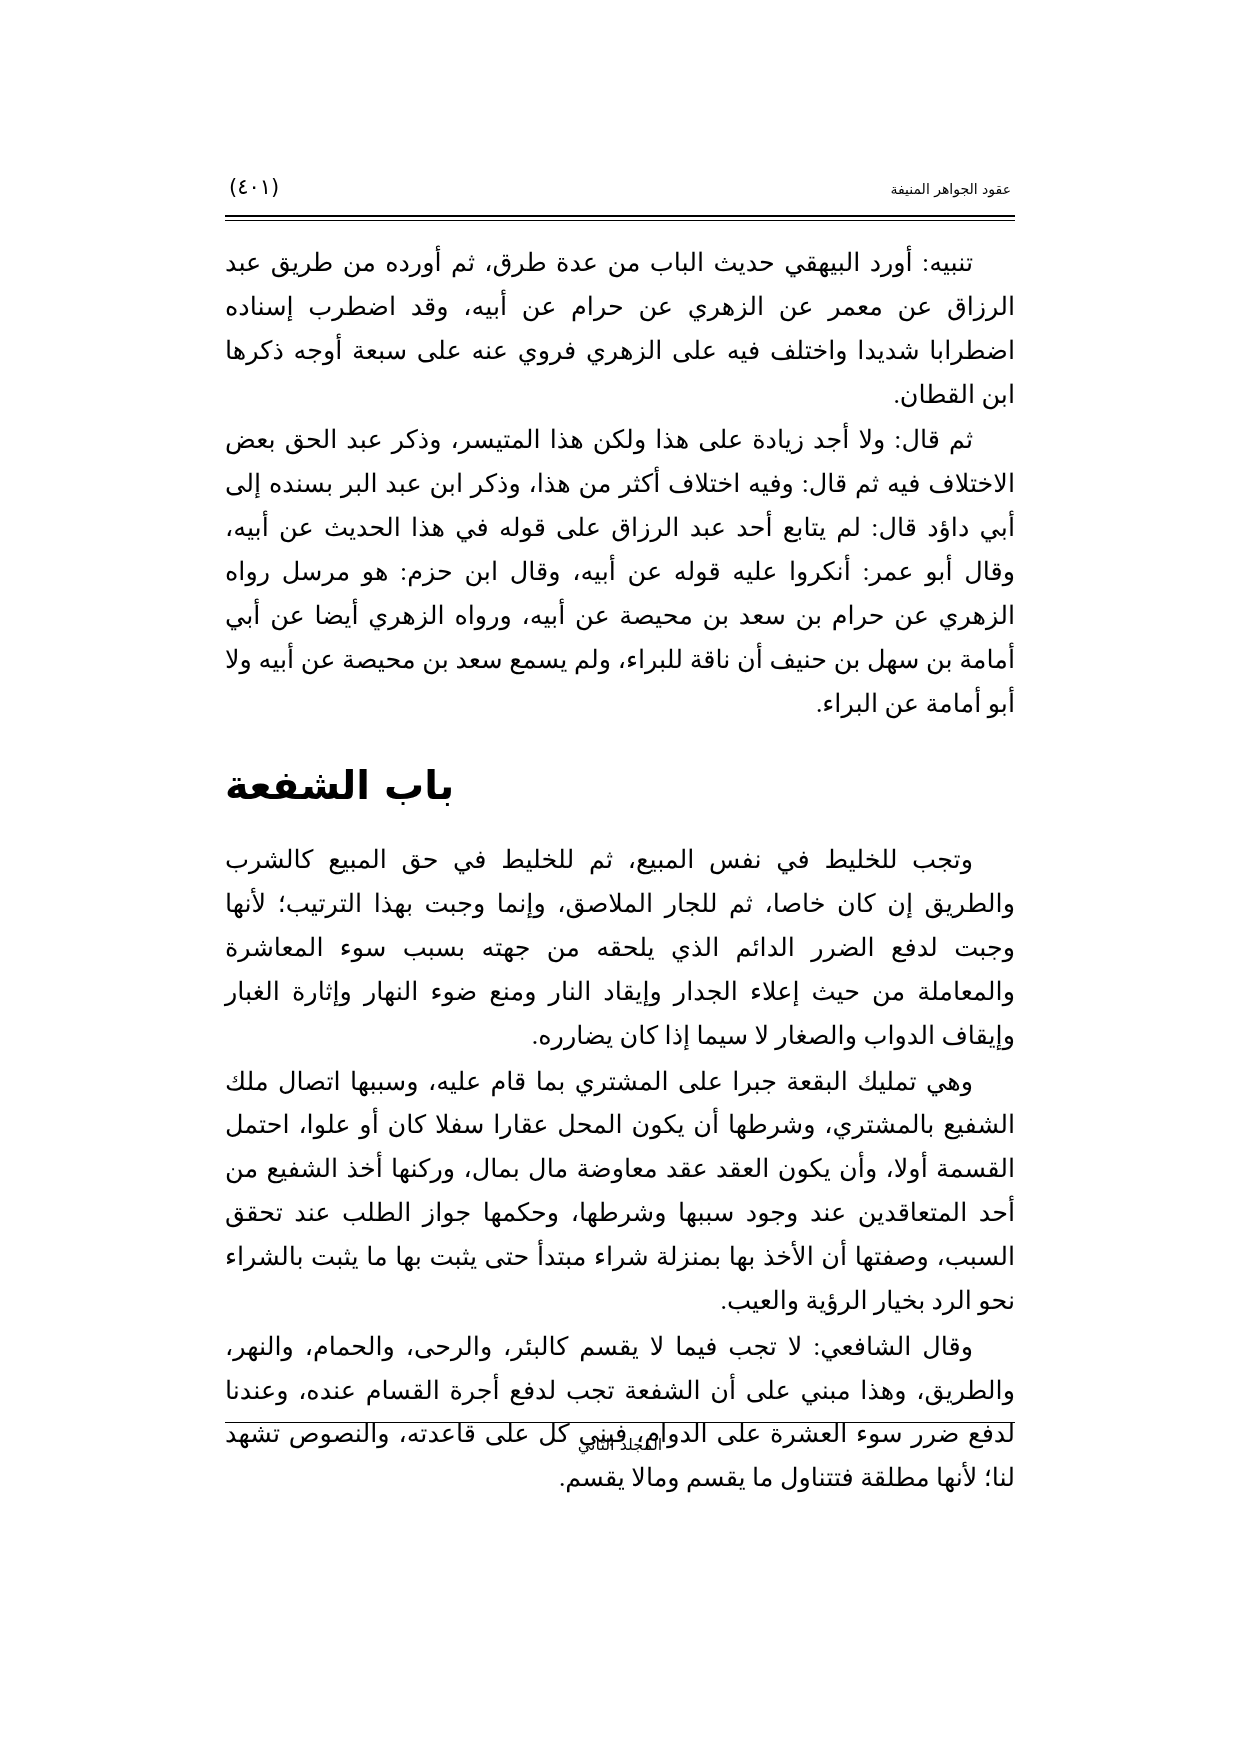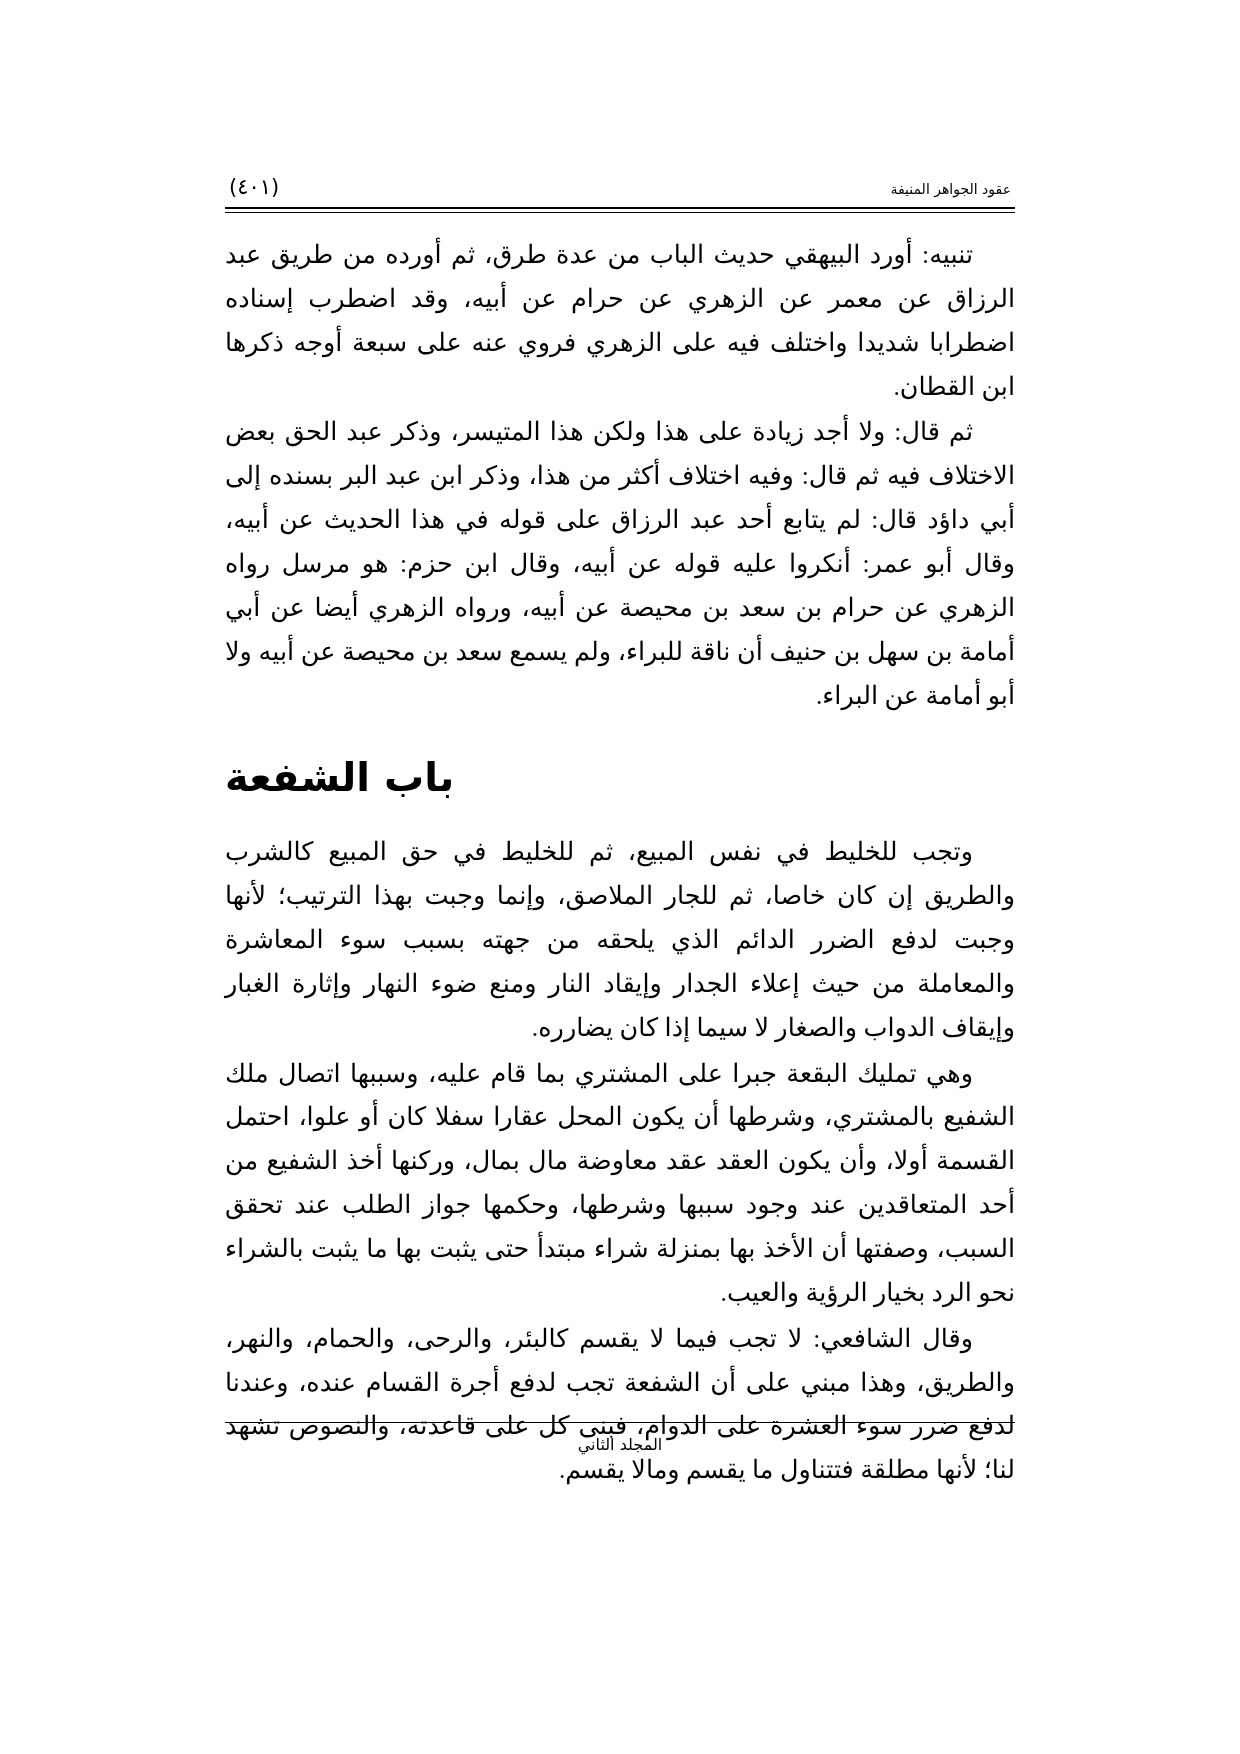--- a/index.html
+++ b/index.html
@@ -29,21 +29,21 @@
     width: 790px;
   }
   
   .header {
     display: flex;
     flex-direction: row-reverse;
     justify-content: space-between;
     align-items: baseline;
     font-family: "DejaVu Sans", "Liberation Sans", sans-serif;
     font-size: 21px;
-    padding: 0 4px 8px 4px;
+    padding: 0 4px 16px 4px;
   }
   .header .book-title {
     font-size: 14px;
     letter-spacing: 0;
   }
   .header .page-number {
     font-size: 21px;
   }
   .rule-top {
     border-top: 2.5px solid #000;

